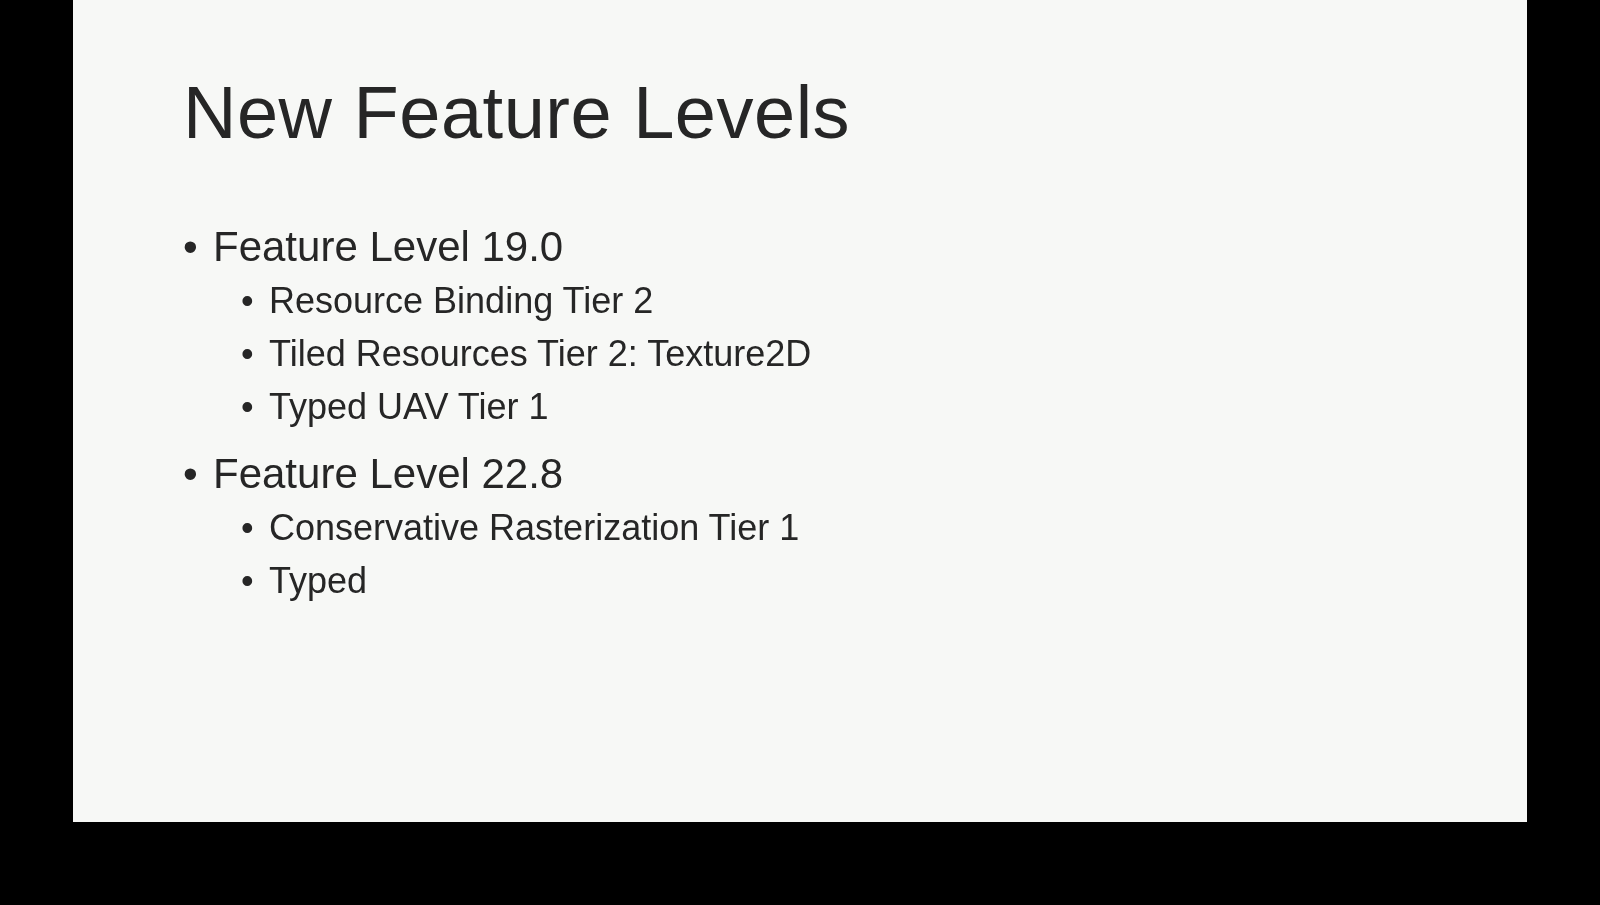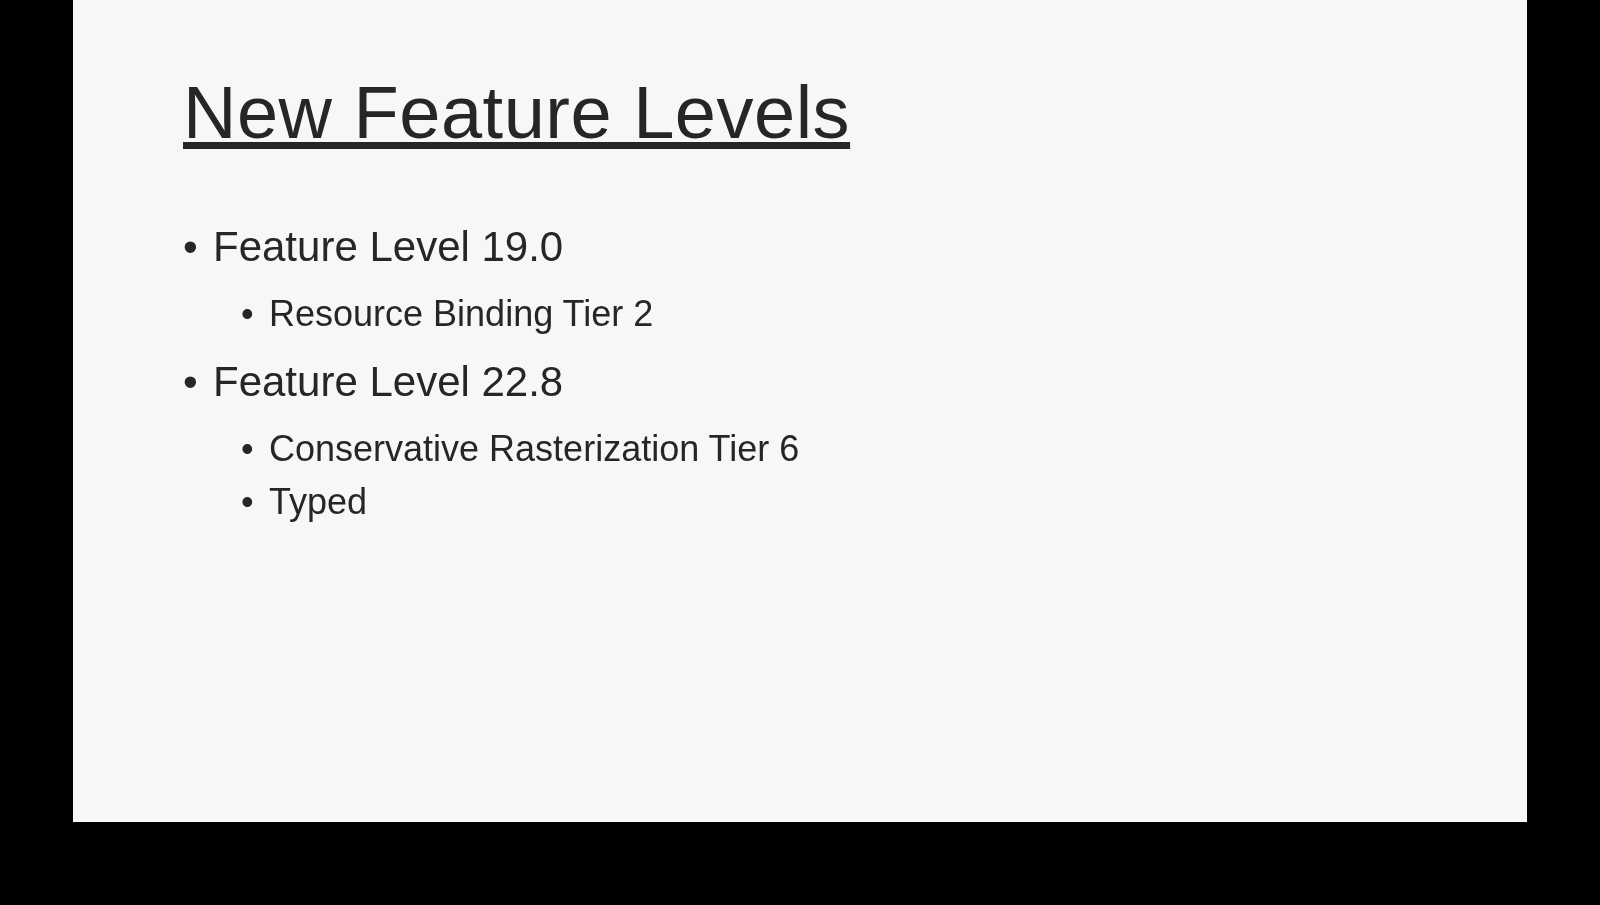--- a/index.html
+++ b/index.html
@@ -28,21 +28,20 @@
       padding: 70px 110px 40px 110px;
       position: relative;
     }
     
     .slide-title {
       font-size: 74px;
       font-weight: 300;
       letter-spacing: 0.5px;
       margin-bottom: 60px;
       color: #262626;
-      text-decoration: underline;
     }
     
     .bullet-list {
       list-style: none;
     }
     
     .bullet-list > li {
       position: relative;
       padding-left: 30px;
       font-size: 42px;
@@ -56,21 +55,21 @@
       content: "•";
       position: absolute;
       left: 0;
       top: 0;
       font-size: 42px;
       color: #262626;
     }
     
     .sub-bullet-list {
       list-style: none;
-      margin-top: 13px;
+      margin-top: 0;
       margin-left: 28px;
     }
     
     .sub-bullet-list > li {
       position: relative;
       padding-left: 28px;
       font-size: 36px;
       font-weight: 400;
       line-height: 1.3;
       margin-bottom: 6px;
@@ -92,27 +91,33 @@
 <div class="slide">
   <h1 class="slide-title">New Feature Levels</h1>
 
   <ul class="bullet-list">
     <li>
       <span>Feature Level 19.0</span>
       <ul class="sub-bullet-list">
         <li>
           <span>Resource Binding Tier 2</span>
         </li>
+        <li>
+          <span>Tiled Resources Tier 2: Texture2D</span>
+        </li>
+        <li>
+          <span>Typed UAV Tier 1</span>
+        </li>
       </ul>
     </li>
     <li>
       <span>Feature Level 22.8</span>
       <ul class="sub-bullet-list">
         <li>
-          <span>Conservative Rasterization Tier 6</span>
+          <span>Conservative Rasterization Tier 1</span>
         </li>
         <li>
           <span>Typed</span>
         </li>
       </ul>
     </li>
   </ul>
 </div>
 
 </body></html>

